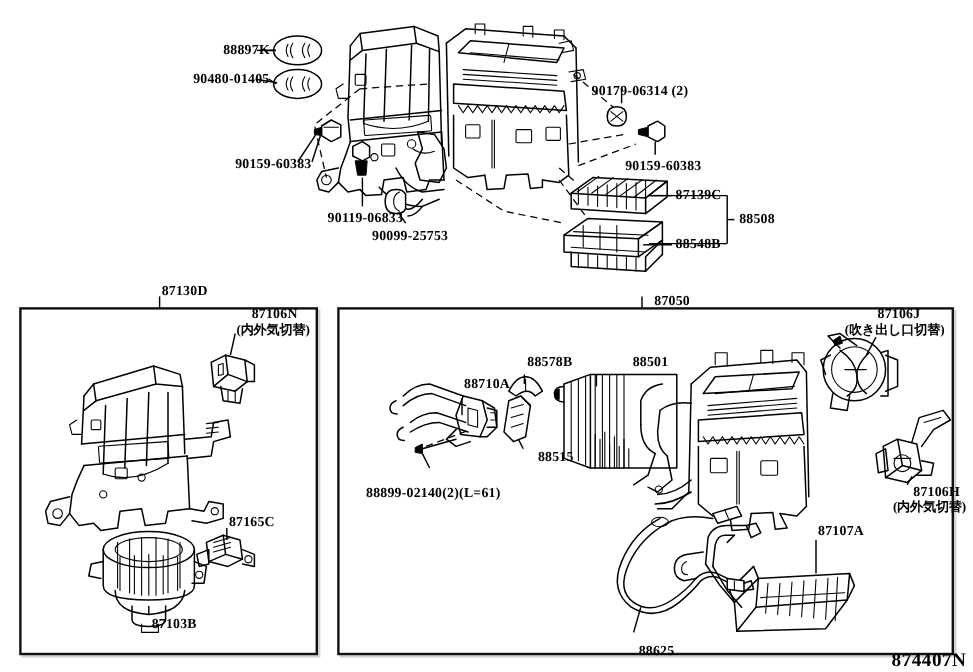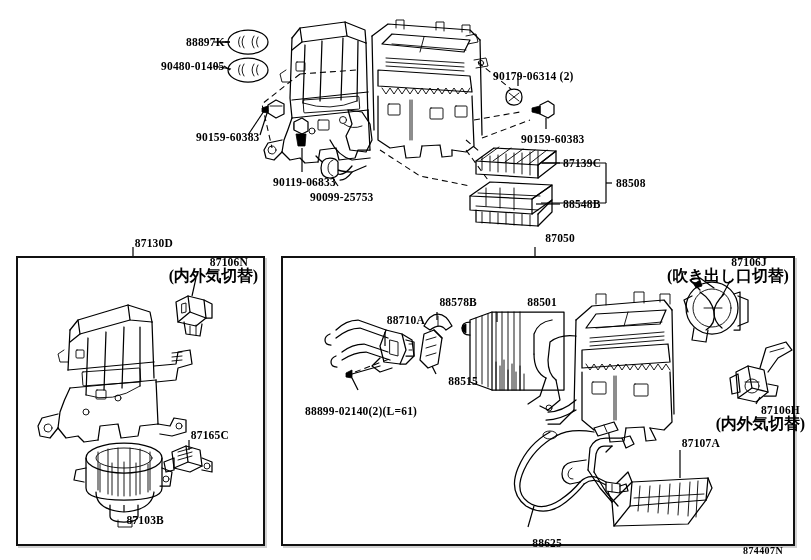--- a/index.html
+++ b/index.html
@@ -23,26 +23,26 @@
     font-family: Liberation Serif, serif;
     font-weight: bold;
     font-size: 11.5px;
     letter-spacing: 0.2px;
     color: #000000;
     white-space: nowrap;
     line-height: 13px;
   }
   .lbl.jp {
     font-weight: bold;
-    font-size: 16px;
+    font-size: 11px;
     letter-spacing: -0.2px;
   }
   .lbl.center { text-align: right; }
   .lbl.sheetcode {
-    font-size: 10px;
+    font-size: 16px;
     font-weight: bold;
     letter-spacing: 0.4px;
   }
   .box {
     position: absolute;
     border: 2px solid #111111;
     background: transparent;
     box-shadow: 2px 2px 0 rgba(0,0,0,0.18);
   }
 </style>
@@ -491,21 +491,21 @@
   <div class="lbl" style="left:563px; top:157px;">87139C</div>
   <div class="lbl" style="left:616px; top:177px;">88508</div>
   <div class="lbl" style="left:563px; top:198px;">88548B</div>
 
   <div class="lbl center" style="left:93px; top:237px; width:80px;">87130D</div>
   <div class="lbl center" style="left:168px; top:256px; width:80px;">87106N</div>
   <div class="lbl center jp" style="left:158px; top:269px; width:100px;">(内外気切替)</div>
   <div class="lbl center" style="left:149px; top:429px; width:80px;">87165C</div>
   <div class="lbl center" style="left:84px; top:514px; width:80px;">87103B</div>
 
-  <div class="lbl center" style="left:495px; top:232px; width:80px;">87050</div>
+  <div class="lbl center" style="left:495px; top:245px; width:80px;">87050</div>
   <div class="lbl center" style="left:345px; top:314px; width:80px;">88710A</div>
   <div class="lbl center" style="left:397px; top:296px; width:80px;">88578B</div>
   <div class="lbl center" style="left:477px; top:296px; width:80px;">88501</div>
   <div class="lbl center" style="left:398px; top:375px; width:80px;">88515</div>
   <div class="lbl" style="left:305px; top:405px;">88899-02140(2)(L=61)</div>
   <div class="lbl center" style="left:687px; top:256px; width:80px;">87106J</div>
   <div class="lbl center jp" style="left:667px; top:269px; width:120px;">(吹き出し口切替)</div>
   <div class="lbl center" style="left:720px; top:404px; width:80px;">87106H</div>
   <div class="lbl center jp" style="left:715px; top:417px; width:90px;">(内外気切替)</div>
   <div class="lbl center" style="left:640px; top:437px; width:80px;">87107A</div>

